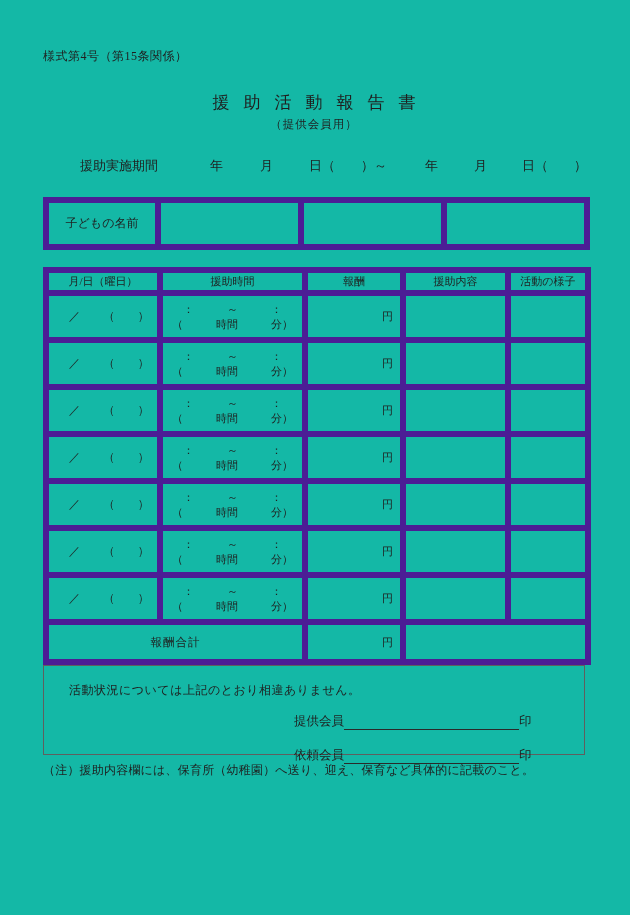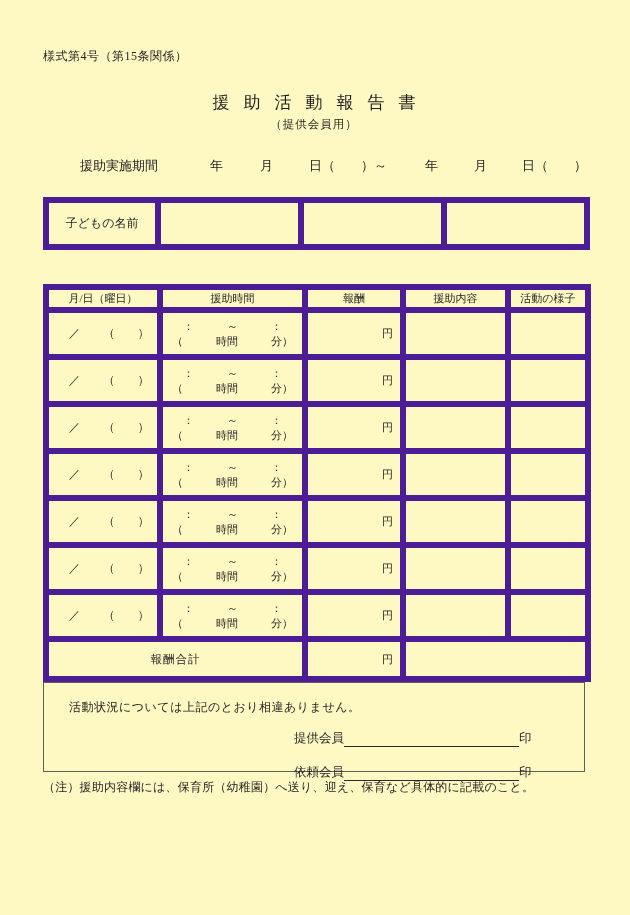--- a/index.html
+++ b/index.html
@@ -1,18 +1,18 @@
 <!DOCTYPE html>
 <html><head>
 <meta charset="utf-8">
 <style>
   * { margin:0; padding:0; box-sizing:border-box; }
   html,body { background:#e8e8e8; }
   .page {
-    width:630px; height:915px; background:#fef9c3; margin:0 auto;
+    width:630px; height:915px; background:#14b8a6; margin:0 auto;
     font-family:"Liberation Serif","DejaVu Serif",serif; color:#1f1f1f;
     overflow:hidden; position:relative;
   }
   .content { padding:48px 45px 0 43px; width:630px; }
 
   .form-number { font-size:12px; letter-spacing:0.5px; }
 
   .title {
     margin-top:26px; text-align:center; font-size:17px; font-weight:normal;
     letter-spacing:14px; text-indent:14px; white-space:nowrap;
@@ -28,21 +28,21 @@
   .pf5 { margin-left:35px; }
 
   table { border-collapse:collapse; table-layout:fixed; width:542px; }
   td, th { border:6px solid #4c1d95; font-weight:normal; vertical-align:middle; }
 
   .child-table { margin-top:22px; height:53px; font-size:12px; }
   .child-table .ct-label { width:112px; text-align:center; }
   .child-table .ct-cell { width:143px; }
   .child-table .dash { border-left:1px dashed #6f6f6f; }
 
-  .activity-table { margin-top:34px; font-size:11px; }
+  .activity-table { margin-top:17px; font-size:11px; }
   .activity-table th { height:23px; text-align:center; font-size:11px; }
   .col-date  { width:114px; }
   .col-time  { width:145px; }
   .col-pay   { width:98px; }
   .col-desc  { width:105px; }
   .col-photo { width:80px; }
   .activity-table tbody.rows td { height:47px; }
   .c-date  { text-align:center; font-size:11.5px; padding-left:12px; white-space:nowrap; }
   .c-time  { text-align:center; line-height:15px; font-size:11px; white-space:nowrap; }
   .c-pay   { text-align:right; padding-right:7px; }

